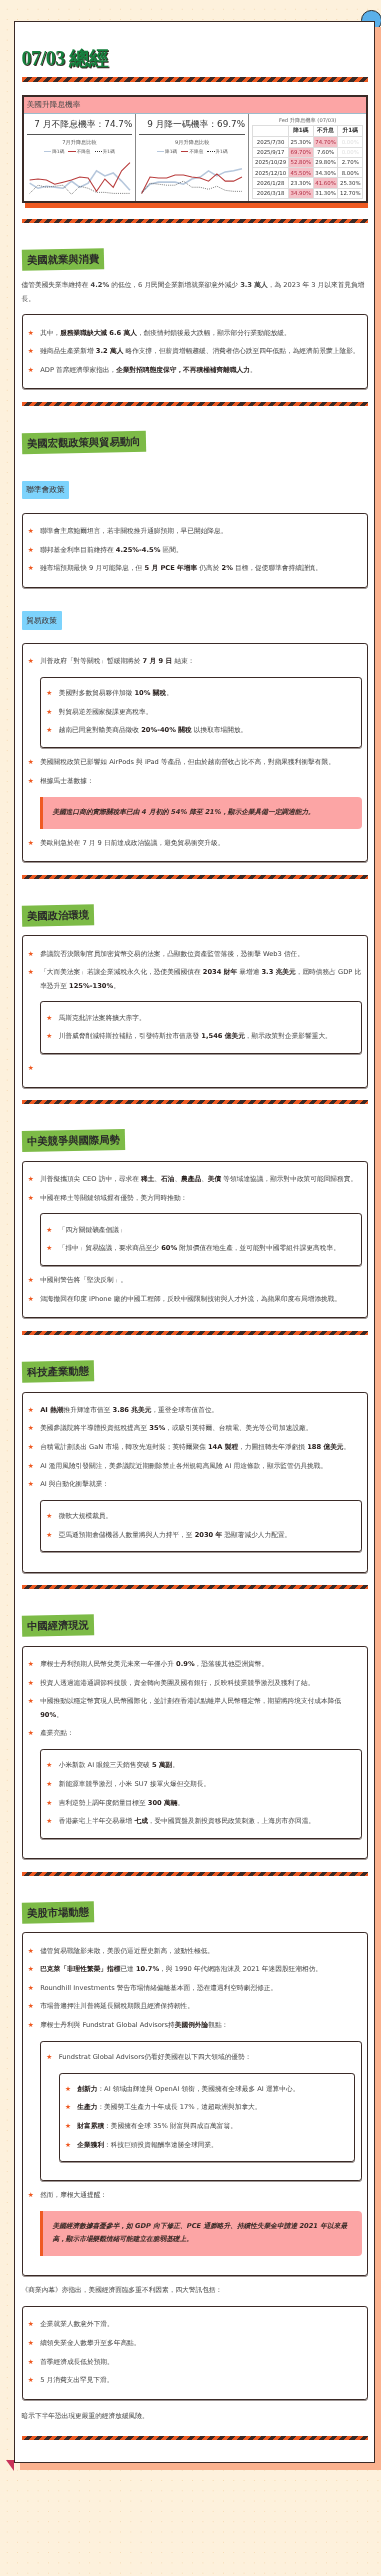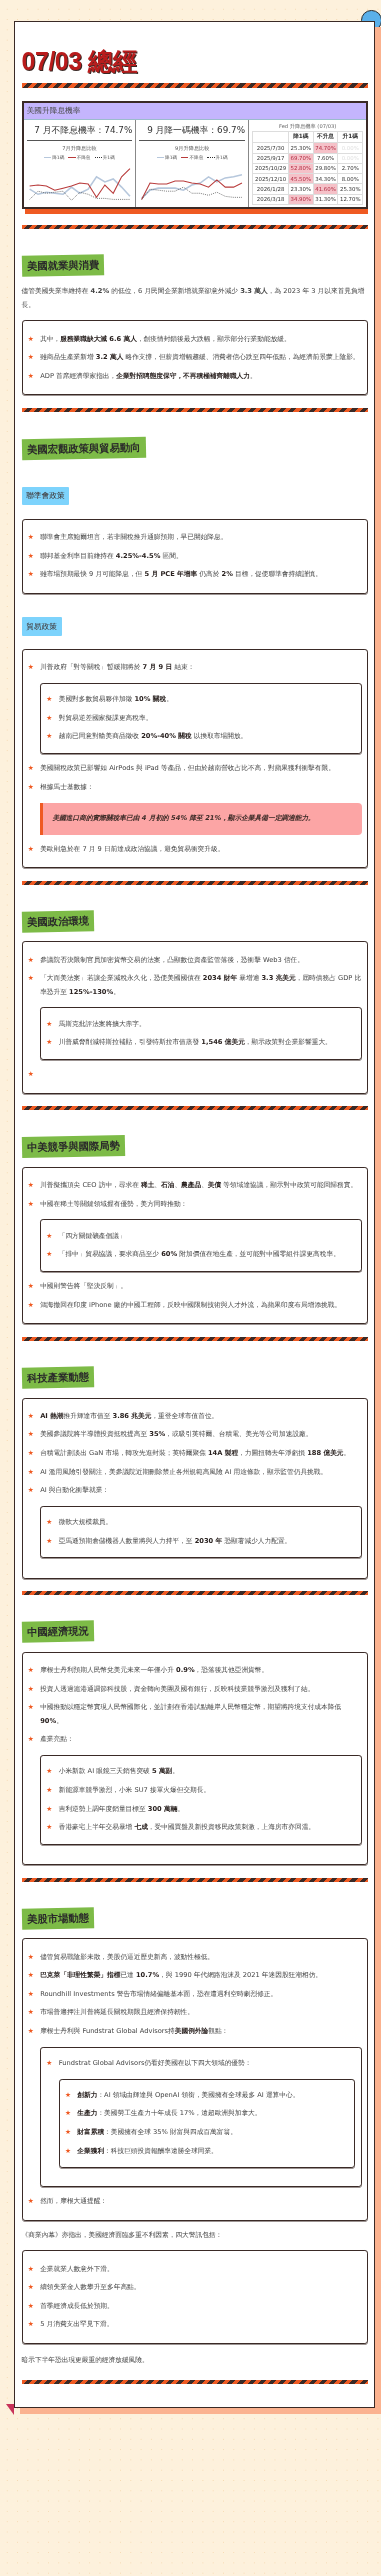--- a/index.html
+++ b/index.html
@@ -25,37 +25,37 @@
   }
   .corner-dot {
     position: absolute; right: -6.2px; top: -10.3px; width: 20.6px; height: 20.6px;
     border-radius: 50%; background: #5ab0ea; border: 1px solid #2a2a2a; z-index: 0;
   }
   .corner-flag {
     position: absolute; left: -8.2px; bottom: -7.2px; width: 0; height: 0;
     border-left: 8.2px solid transparent; border-top: 11.3px solid #c8335a; z-index: 2;
   }
   .title {
-    font-family: Liberation Sans, sans-serif; font-weight: 900;
-    font-size: 25px; color: #b91c1c; letter-spacing: -0.5px;
+    font-family: Liberation Serif, serif; font-weight: 900;
+    font-size: 20px; color: #15803d; letter-spacing: -0.5px;
     text-shadow: 1px 1px 0 #3a2a26; margin: 4.1px 0 5.2px 0;
   }
   .stripe {
     height: 4.1px; width: 100%;
     background: repeating-linear-gradient(135deg, #ef5a22 0 3.6px, #3a2a26 3.6px 7.2px);
     margin: 3.1px 0;
   }
   .fig-wrap { position: relative; margin: 13.4px 0 15.5px 0; }
   .fig-shadow { position: absolute; left: 3.1px; right: 0; top: 5.2px; bottom: -5.2px; background: #ef5a22; }
   .fig {
     position: relative; background: #fff; border: 2.1px solid #3a2a26;
     box-shadow: inset 0 0 0 1px #fff;
   }
   .fig-head {
-    background: #c4b5fd; font-size: 7.7px; color: #4a4a4a; padding: 3.1px 3.1px;
+    background: #fca5a5; font-size: 7.7px; color: #4a4a4a; padding: 3.1px 3.1px;
     border-bottom: 0.5px solid #9bbccc;
   }
   .fig-body { display: flex; }
   .fig-panel { flex: 1; border-right: 0.5px solid #888; padding: 2.1px 3.1px; }
   .fig-panel:last-child { border-right: none; flex: 1.05; }
   .panel-stat { font-size: 8.8px; text-align: right; padding: 3.1px 0 3.1px 0; border-bottom: 0.5px solid #555; color: #333; }
   .panel-sub { font-size: 5.2px; text-align: center; margin-top: 3.1px; color: #555; }
   .legend { display: flex; justify-content: center; gap: 4.1px; font-size: 4.6px; color: #555; margin-top: 3.1px; }
   .legend span.swatch { display: inline-block; width: 7.2px; height: 0; vertical-align: middle; margin-right: 1px; }
   .sw-blue { border-top: 1.5px solid #b6c7dc; }
@@ -459,20 +459,21 @@
           <div class="item">
               <span class="star">★</span>
               <span><b>企業獲利</b><span>：科技巨頭投資報酬率遠勝全球同業。</span></span>
             </div>
         </div>
       </div>
       <div class="item">
           <span class="star">★</span>
           <span>然而，摩根大通提醒：</span>
         </div>
+      <div class="quote">美國經濟數據喜憂參半，如 GDP 向下修正、PCE 通膨略升、持續性失業金申請達 2021 年以來最高，顯示市場樂觀情緒可能建立在脆弱基礎上。</div>
     </div>
 
     <p class="para" style="margin-top:8px">《商業內幕》亦指出，美國經濟面臨多重不利因素，四大警訊包括：</p>
     <div class="box">
       <div class="item">
           <span class="star">★</span>
           <span>企業就業人數意外下滑。</span>
         </div>
       <div class="item">
           <span class="star">★</span>

